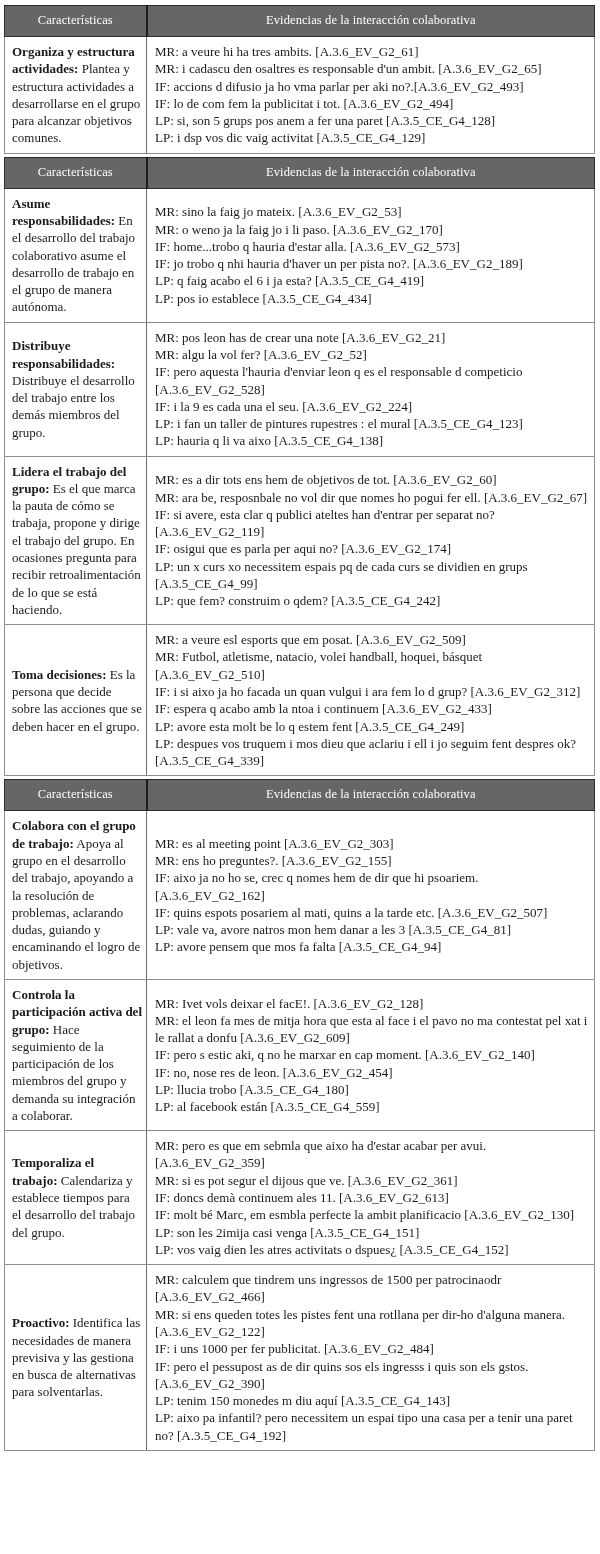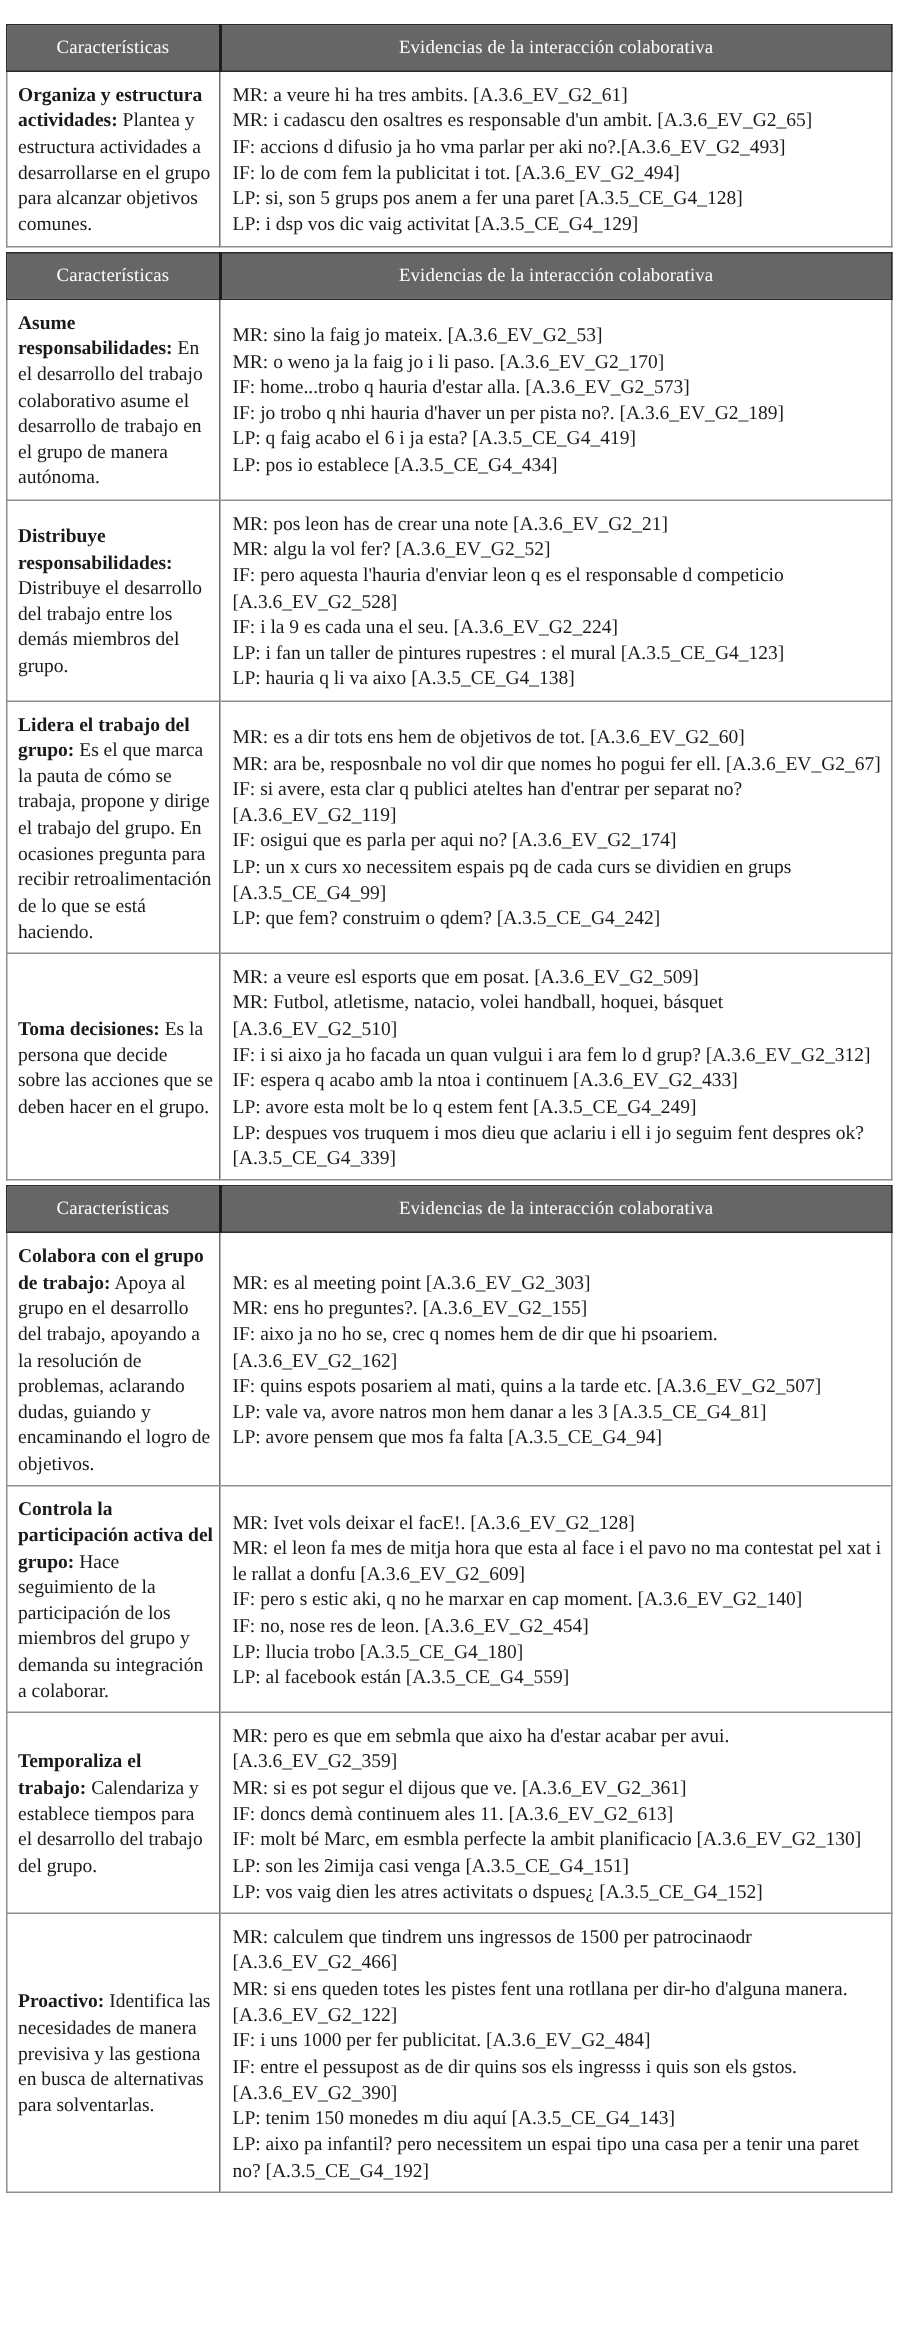--- a/index.html
+++ b/index.html
@@ -12,21 +12,21 @@
     height: 1554px;
     font-family: "Liberation Serif", "DejaVu Serif", serif;
     color: #1a1a1a;
     overflow: hidden;
   }
   .page {
     width: 600px;
     height: 1554px;
     position: relative;
     box-sizing: border-box;
-    padding: 16px 6px 4px 4px;
+    padding: 5px 6px 4px 4px;
   }
   .tbl {
     width: 590px;
     border-collapse: collapse;
     table-layout: fixed;
     border: 1px solid #9a9a9a;
   }
   .tbl + .tbl {
     margin-top: 3px;
   }
@@ -194,21 +194,21 @@
               <span class="ev-line">LP: son les 2imija casi venga [A.3.5_CE_G4_151]</span>
               <span class="ev-line">LP: vos vaig dien les atres activitats o dspues¿ [A.3.5_CE_G4_152]</span>
             </td>
           </tr>
           <tr>
             <td class="feat"><b>Proactivo:</b> <span>Identifica las necesidades de manera previsiva y las gestiona en busca de alternativas para solventarlas.</span></td>
             <td class="evid">
               <span class="ev-line">MR: calculem que tindrem uns ingressos de 1500 per patrocinaodr [A.3.6_EV_G2_466]</span>
               <span class="ev-line">MR: si ens queden totes les pistes fent una rotllana per dir-ho d'alguna manera. [A.3.6_EV_G2_122]</span>
               <span class="ev-line">IF: i uns 1000 per fer publicitat. [A.3.6_EV_G2_484]</span>
-              <span class="ev-line">IF: entre el pessupost as de dir quins sos els ingresss i quis son els gstos. [A.3.6_EV_G2_390]</span>
+              <span class="ev-line">IF: pero el pessupost as de dir quins sos els ingresss i quis son els gstos. [A.3.6_EV_G2_390]</span>
               <span class="ev-line">LP: tenim 150 monedes m diu aquí [A.3.5_CE_G4_143]</span>
               <span class="ev-line">LP: aixo pa infantil? pero necessitem un espai tipo una casa per a tenir una paret no? [A.3.5_CE_G4_192]</span>
             </td>
           </tr>
         </tbody>
       </table>
     </div>
 </div>
 
 </body></html>

